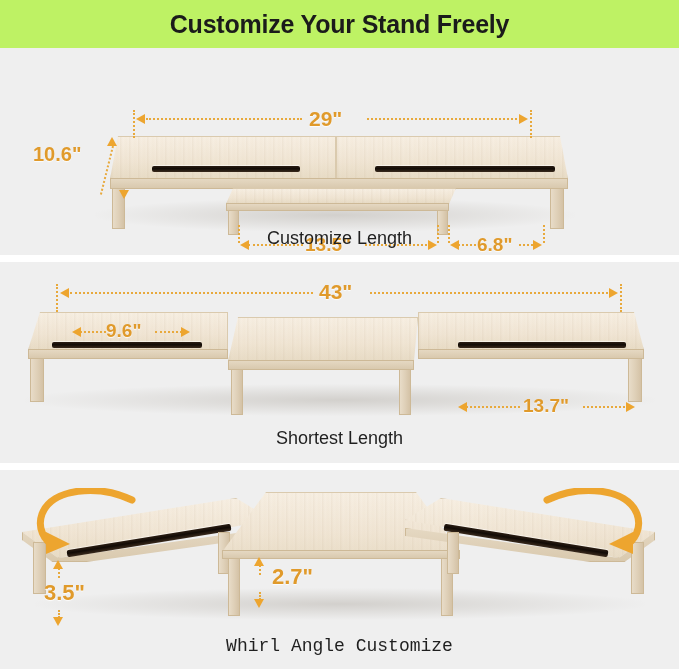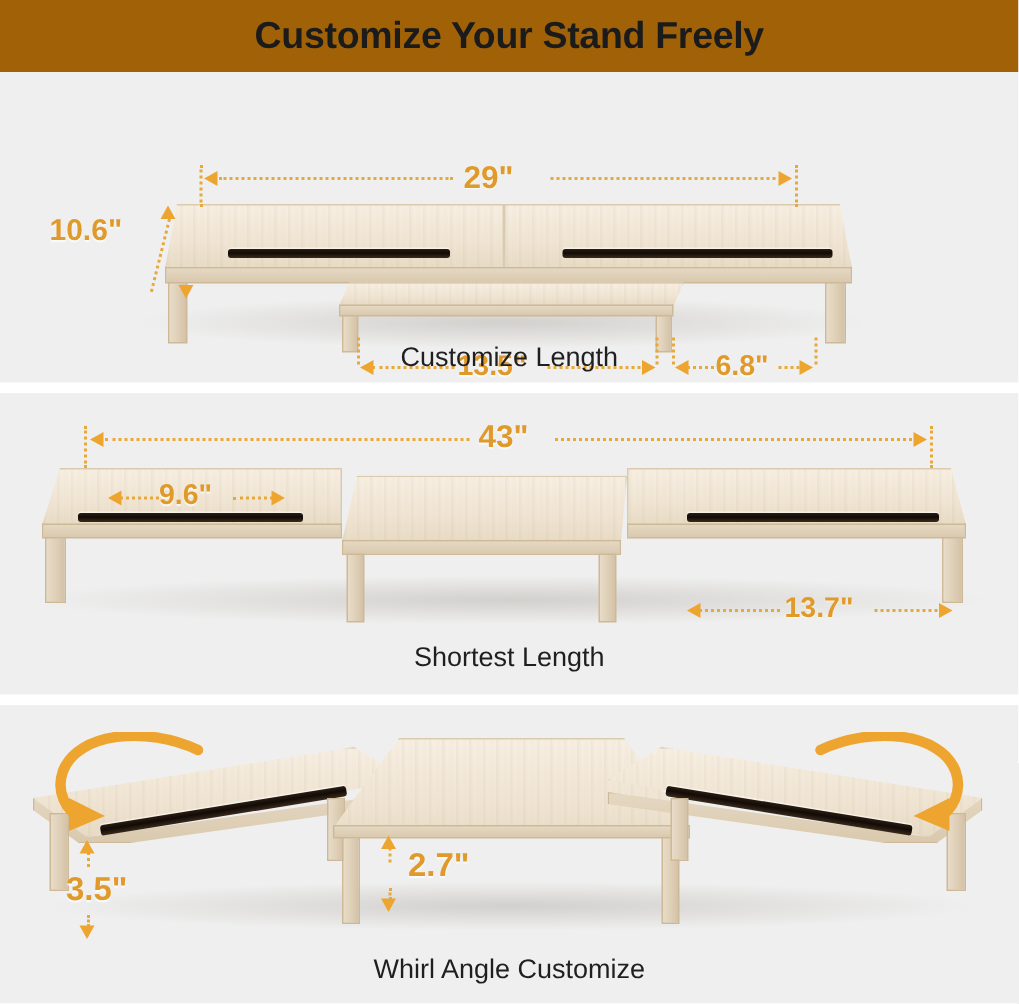--- a/index.html
+++ b/index.html
@@ -8,21 +8,21 @@
     background:#ffffff;
     font-family:"Liberation Sans", sans-serif;
     overflow:hidden;
     position:relative;
   }
   .page{position:relative;width:679px;height:669px;background:#ffffff;}
 
   
   .title-bar{
     position:absolute;left:0;top:0;width:679px;height:48px;
-    background:#a16207;
+    background:#bef264;
     display:flex;align-items:center;justify-content:center;
   }
   .title-bar .title{
     font-size:25px;font-weight:bold;color:#1b1b1b;
     letter-spacing:-0.2px;
     font-family:"Liberation Sans", sans-serif;
   }
 
   
   .panel{
@@ -272,16 +272,16 @@
     <div class="arrow arrow-up" style="left:53px;top:90px;"></div>
     <div class="arrow arrow-down" style="left:53px;top:147px;"></div>
     <div class="dim-label" style="left:44px;top:112px;font-size:22px;">3.5"</div>
 
     <div class="dim-line-v" style="left:259px;top:95px;height:10px;"></div>
     <div class="dim-line-v" style="left:259px;top:122px;height:8px;"></div>
     <div class="arrow arrow-up" style="left:254px;top:87px;"></div>
     <div class="arrow arrow-down" style="left:254px;top:129px;"></div>
     <div class="dim-label" style="left:272px;top:96px;font-size:22px;">2.7"</div>
 
-    <div class="caption" style="top:166px;">Whirl Angle Customize</div>
+    <div class="caption" style="top:166px;font-family:Liberation Mono, monospace;">Whirl Angle Customize</div>
   </div>
 
 </div>
 
 </body></html>

